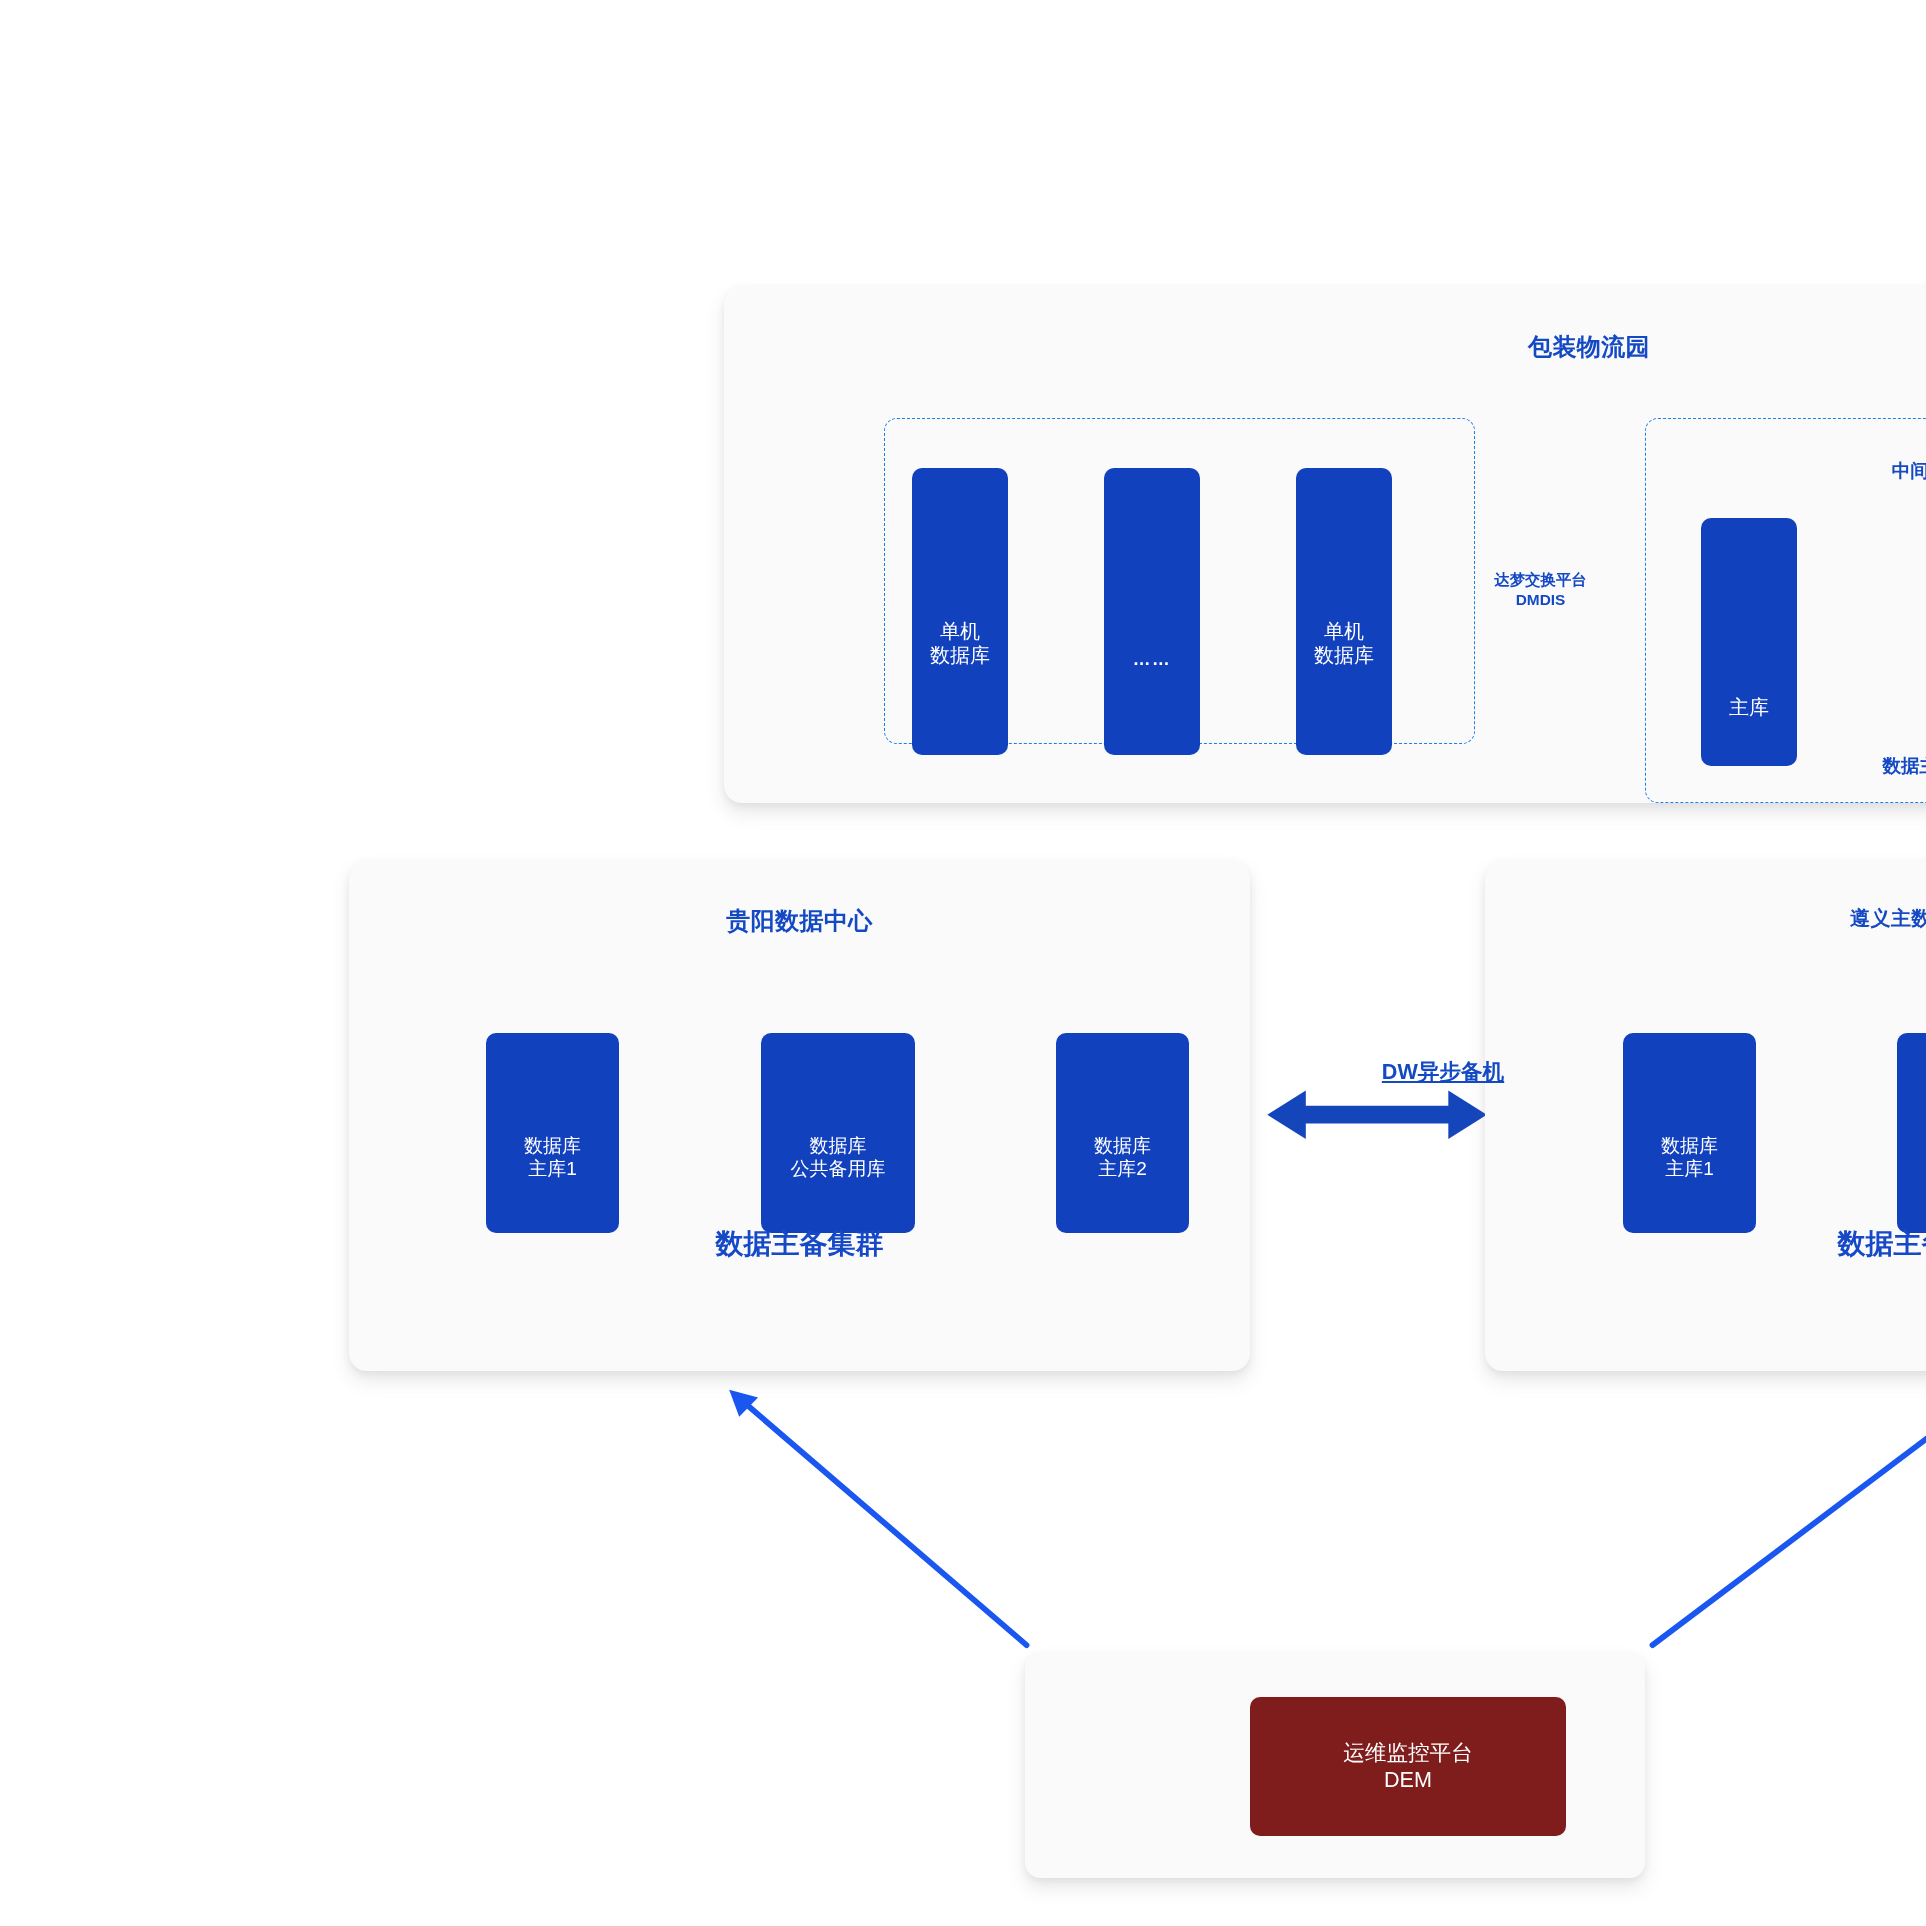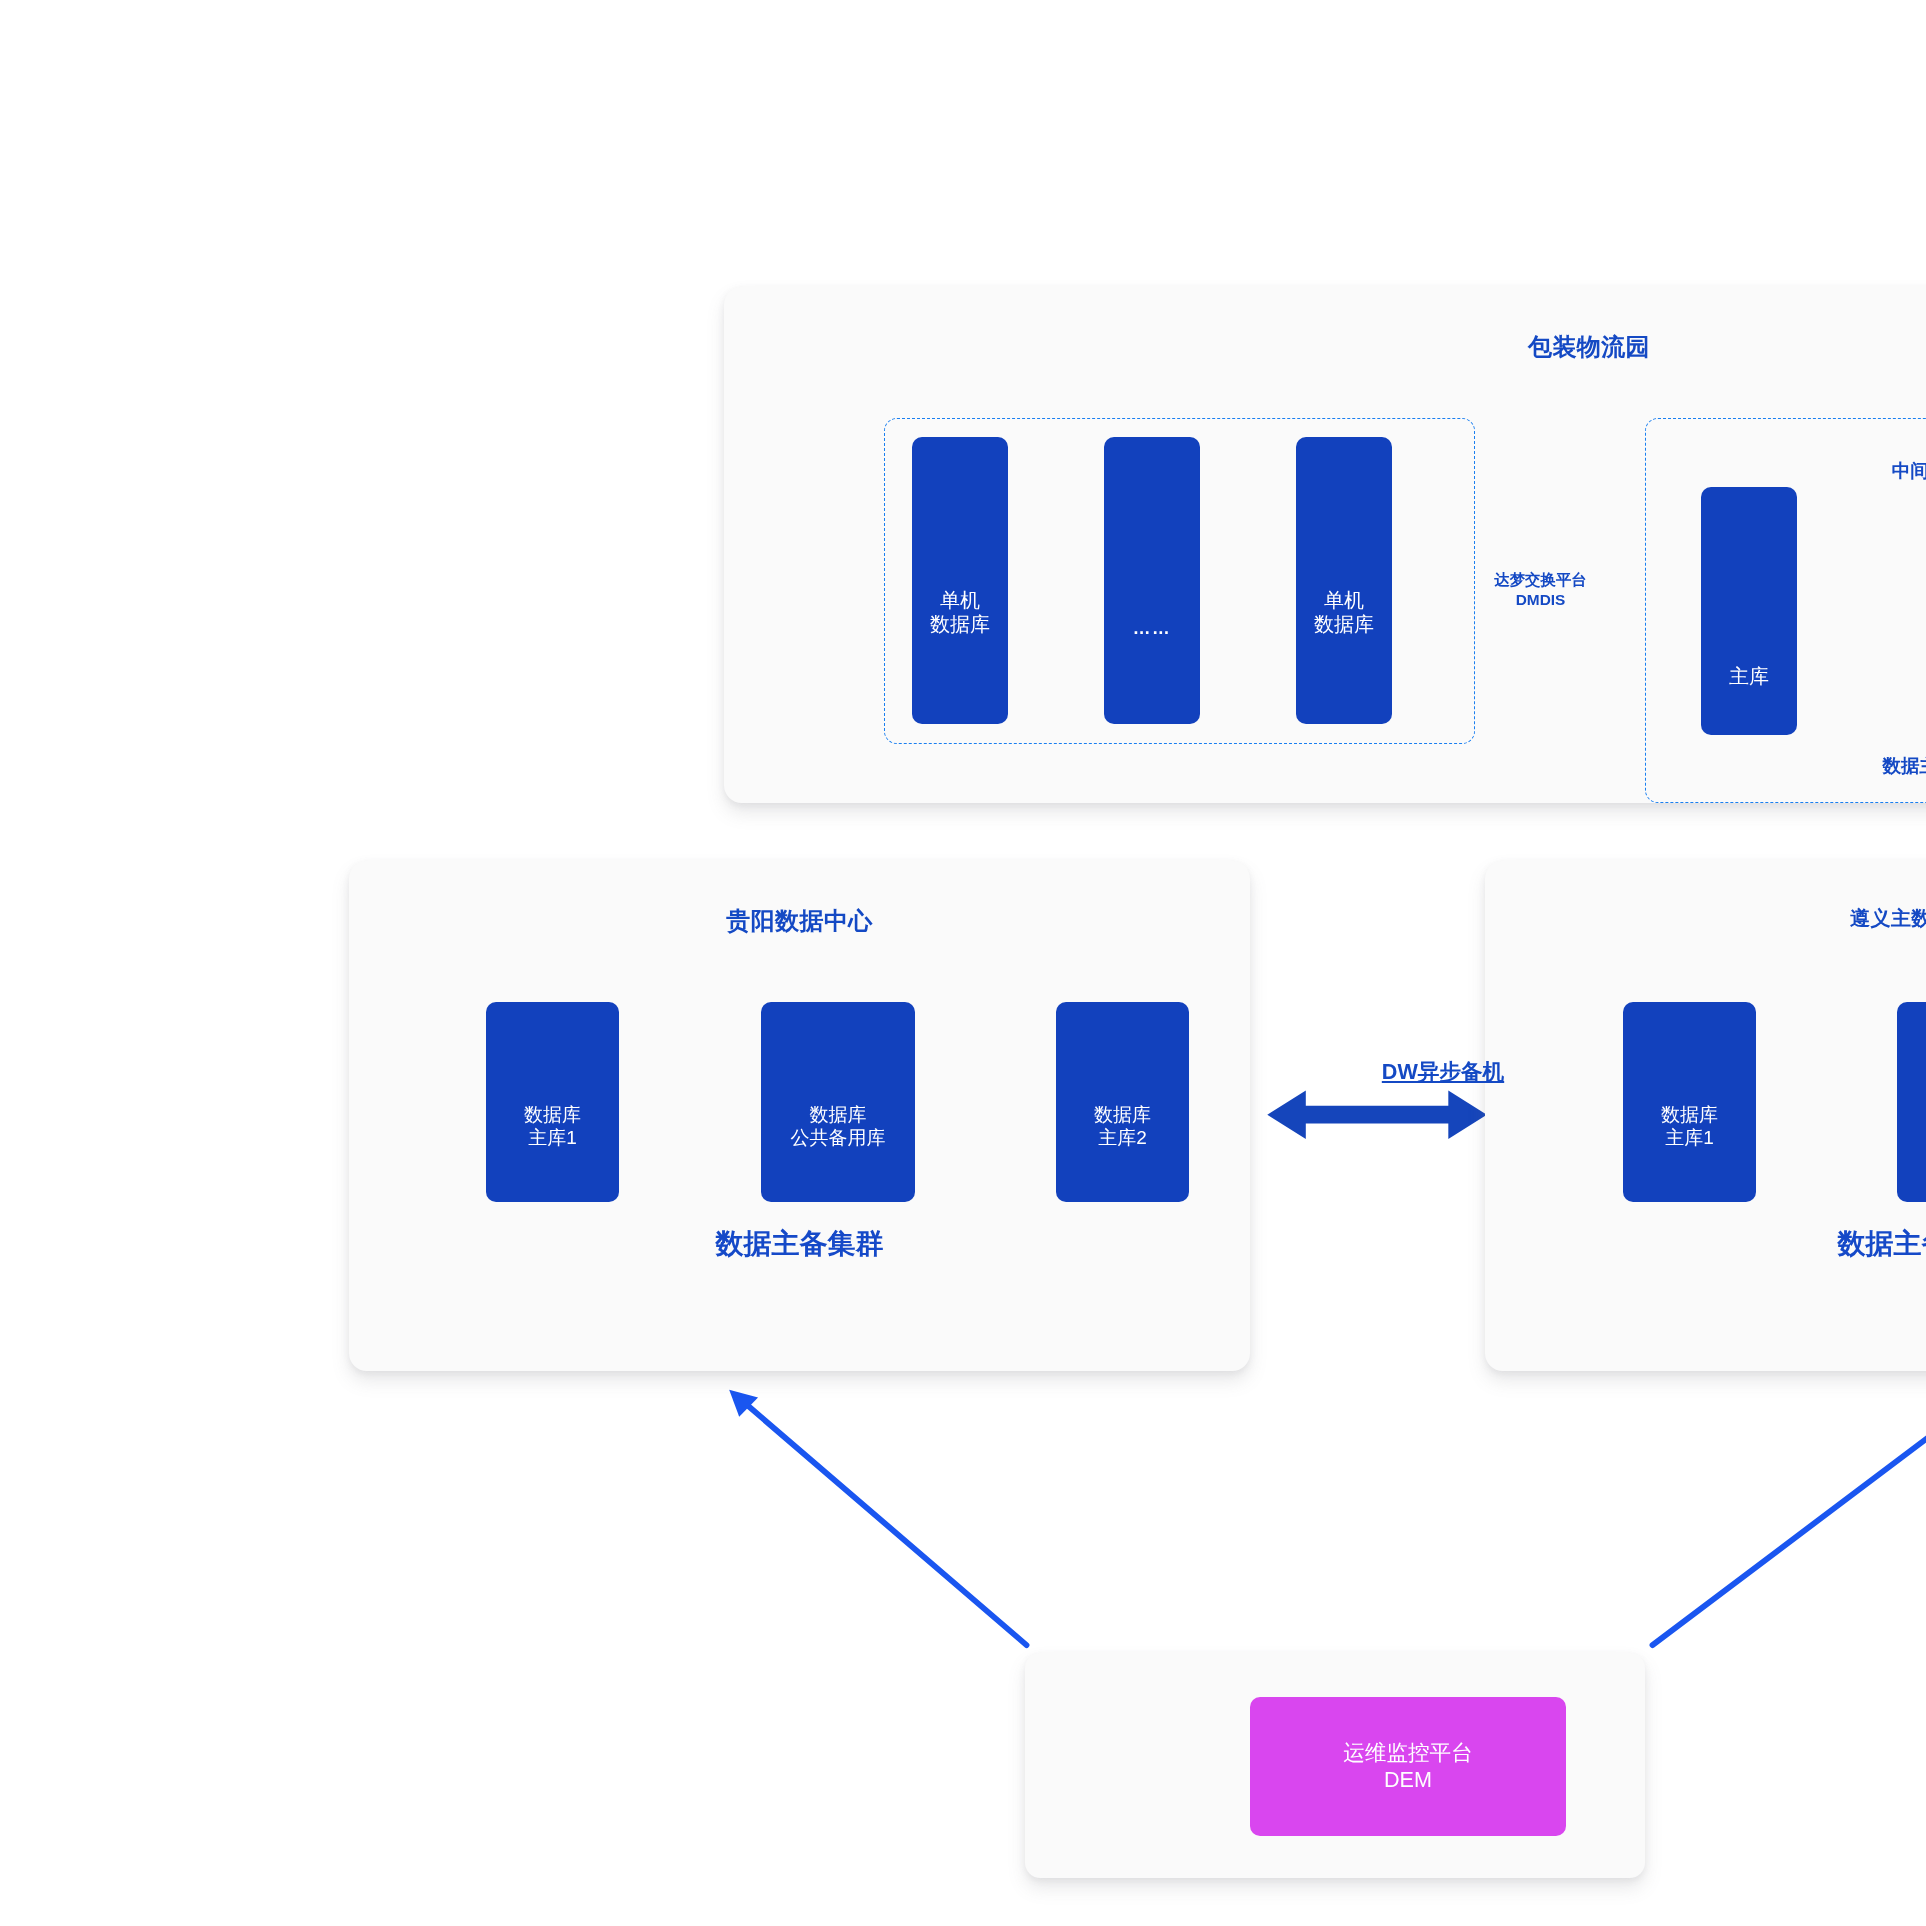--- a/index.html
+++ b/index.html
@@ -71,20 +71,21 @@
   .node {
     position: absolute;
     background: #1241bd;
     border-radius: 10px;
     display: flex;
     flex-direction: column;
     align-items: center;
     justify-content: flex-start;
     box-sizing: border-box;
     overflow: hidden;
+    margin-top: 31px;
   }
   .node .node-label {
     color: #ffffff;
     text-align: center;
     line-height: 1.22;
     white-space: pre-line;
     font-weight: 400;
   }
   .node.dots {
     justify-content: center;
@@ -118,21 +119,21 @@
     position: absolute;
     text-align: center;
     color: #1449c4;
     font-weight: 700;
     white-space: nowrap;
   }
 
   
   .dem-box {
     position: absolute;
-    background: #d946ef;
+    background: #7f1d1d;
     border-radius: 10px;
     display: flex;
     align-items: center;
     justify-content: center;
   }
   .dem-text {
     color: #ffffff;
     text-align: center;
     line-height: 1.22;
     white-space: pre-line;

